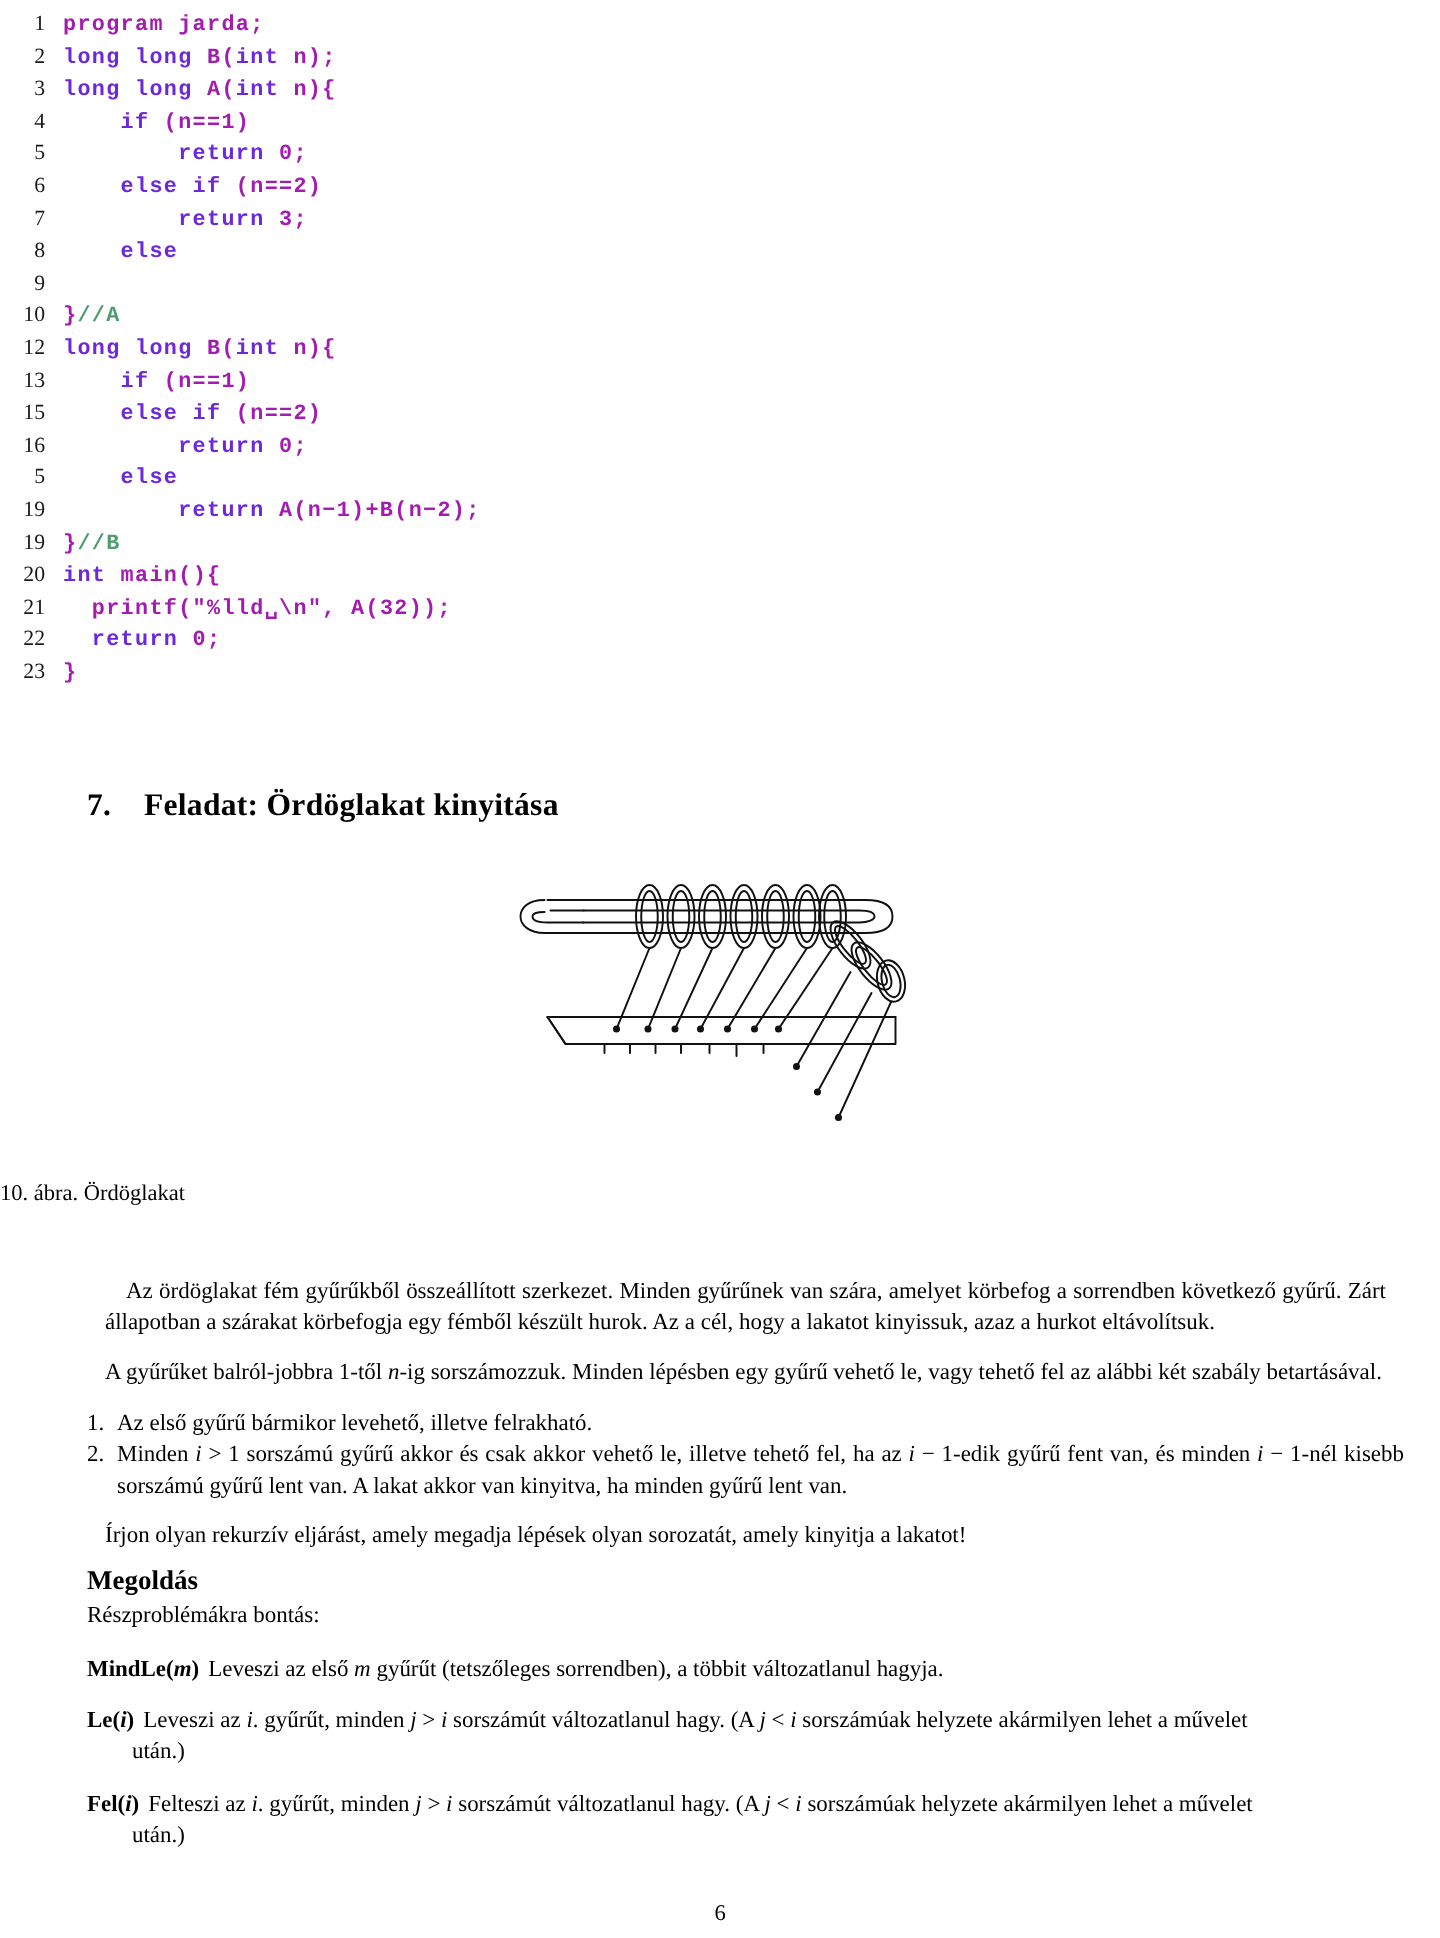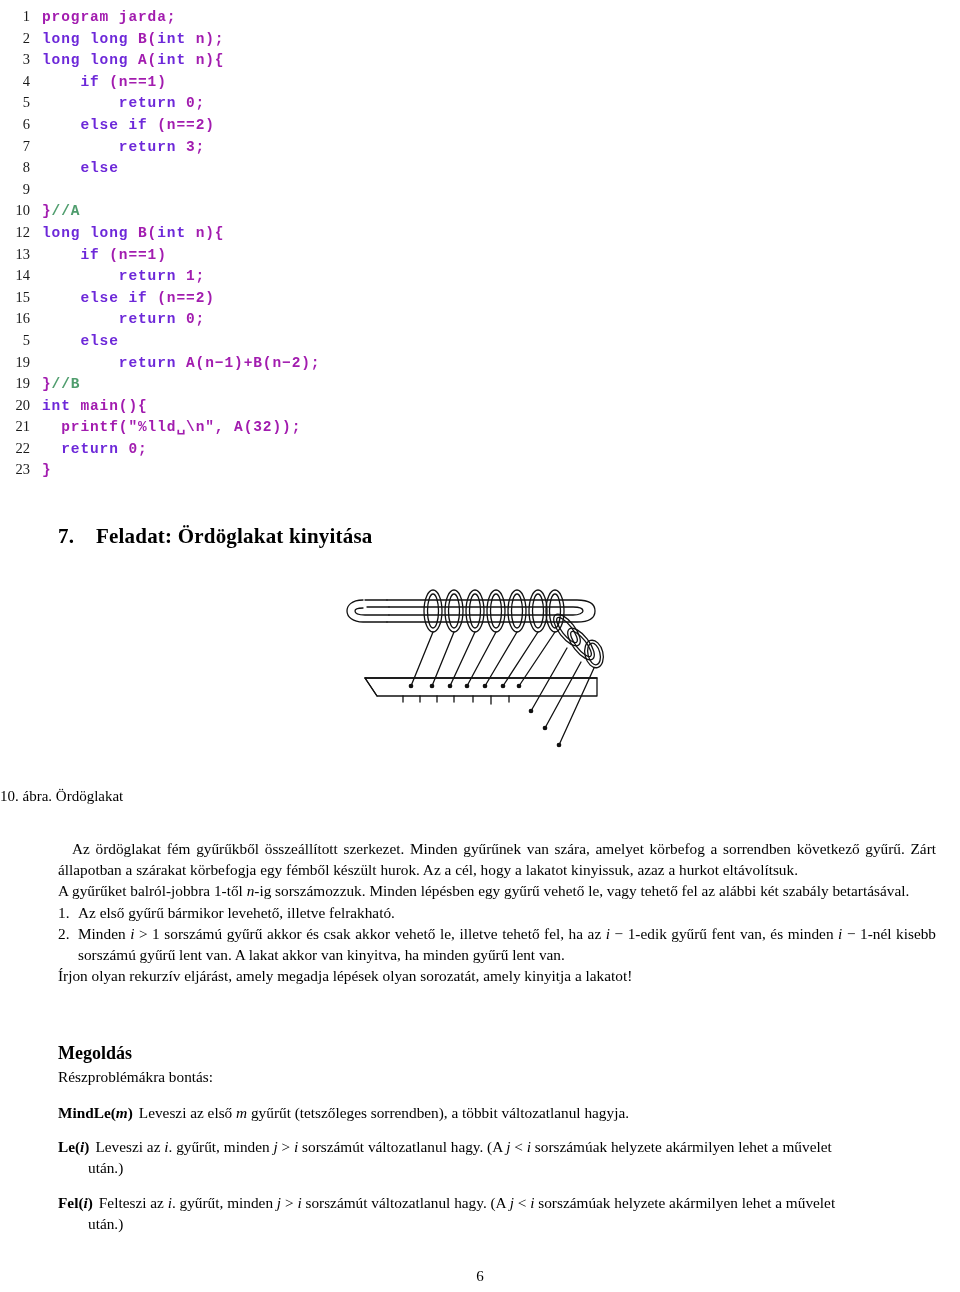--- a/index.html
+++ b/index.html
@@ -94,21 +94,21 @@
     position: absolute;
     left: 58px;
     top: 838px;
     width: 878px;
     font-size: 15.3px;
     line-height: 21.2px;
     text-align: justify;
     font-family: "Liberation Serif", "DejaVu Serif", serif;
   }
   .body-block p {
-    margin: 0;
+    margin: 12px;
     text-align: justify;
     text-indent: 0;
   }
   .body-block p.indent-first { text-indent: 14px; }
 
   .enum-list {
     margin: 0;
     padding: 0;
     list-style: none;
   }
@@ -188,21 +188,20 @@
     <div class="code-line"><span class="ln">3</span><span class="code-text"><span class="kw">long long </span><span class="pl">A(</span><span class="kw">int</span><span class="pl"> n){</span></span></div>
     <div class="code-line"><span class="ln">4</span><span class="code-text"><span class="pl">    </span><span class="kw">if</span><span class="pl"> (n==1)</span></span></div>
     <div class="code-line"><span class="ln">5</span><span class="code-text"><span class="pl">        </span><span class="kw">return</span><span class="pl"> 0;</span></span></div>
     <div class="code-line"><span class="ln">6</span><span class="code-text"><span class="pl">    </span><span class="kw">else if</span><span class="pl"> (n==2)</span></span></div>
     <div class="code-line"><span class="ln">7</span><span class="code-text"><span class="pl">        </span><span class="kw">return</span><span class="pl"> 3;</span></span></div>
     <div class="code-line"><span class="ln">8</span><span class="code-text"><span class="pl">    </span><span class="kw">else</span></span></div>
     <div class="code-line"><span class="ln">9</span></div>
     <div class="code-line"><span class="ln">10</span><span class="code-text"><span class="pl">}</span><span class="cm">//A</span></span></div>
     <div class="code-line"><span class="ln">12</span><span class="code-text"><span class="kw">long long </span><span class="pl">B(</span><span class="kw">int</span><span class="pl"> n){</span></span></div>
     <div class="code-line"><span class="ln">13</span><span class="code-text"><span class="pl">    </span><span class="kw">if</span><span class="pl"> (n==1)</span></span></div>
-    <div class="code-line"><span class="ln">14</span><span class="code-text"><span class="pl">        </span><span class="kw">return</span><span class="pl"> 1;</span></span></div>
     <div class="code-line"><span class="ln">15</span><span class="code-text"><span class="pl">    </span><span class="kw">else if</span><span class="pl"> (n==2)</span></span></div>
     <div class="code-line"><span class="ln">16</span><span class="code-text"><span class="pl">        </span><span class="kw">return</span><span class="pl"> 0;</span></span></div>
     <div class="code-line"><span class="ln">5</span><span class="code-text"><span class="pl">    </span><span class="kw">else</span></span></div>
     <div class="code-line"><span class="ln">19</span><span class="code-text"><span class="pl">        </span><span class="kw">return</span><span class="pl"> A(n−1)+B(n−2);</span></span></div>
     <div class="code-line"><span class="ln">19</span><span class="code-text"><span class="pl">}</span><span class="cm">//B</span></span></div>
     <div class="code-line"><span class="ln">20</span><span class="code-text"><span class="kw">int</span><span class="pl"> main(){</span></span></div>
     <div class="code-line"><span class="ln">21</span><span class="code-text"><span class="pl">  </span><span class="pl">printf("%lld␣\n", A(32));</span></span></div>
     <div class="code-line"><span class="ln">22</span><span class="code-text"><span class="pl">  </span><span class="kw">return</span><span class="pl"> 0;</span></span></div>
     <div class="code-line"><span class="ln">23</span><span class="code-text"><span class="pl">}</span></span></div>
   </div>

